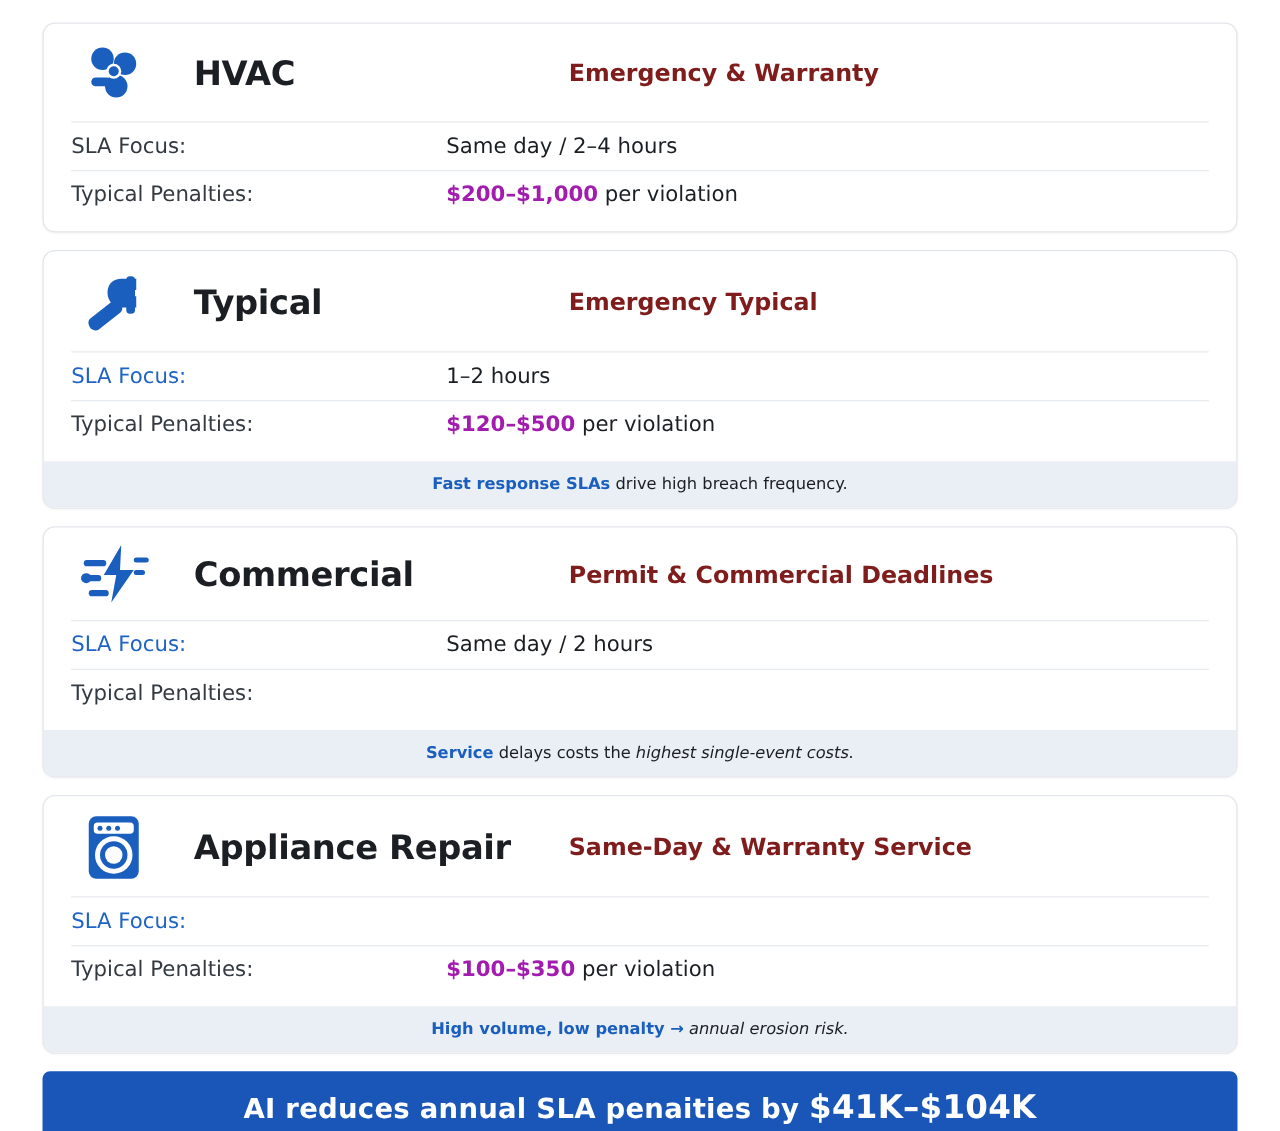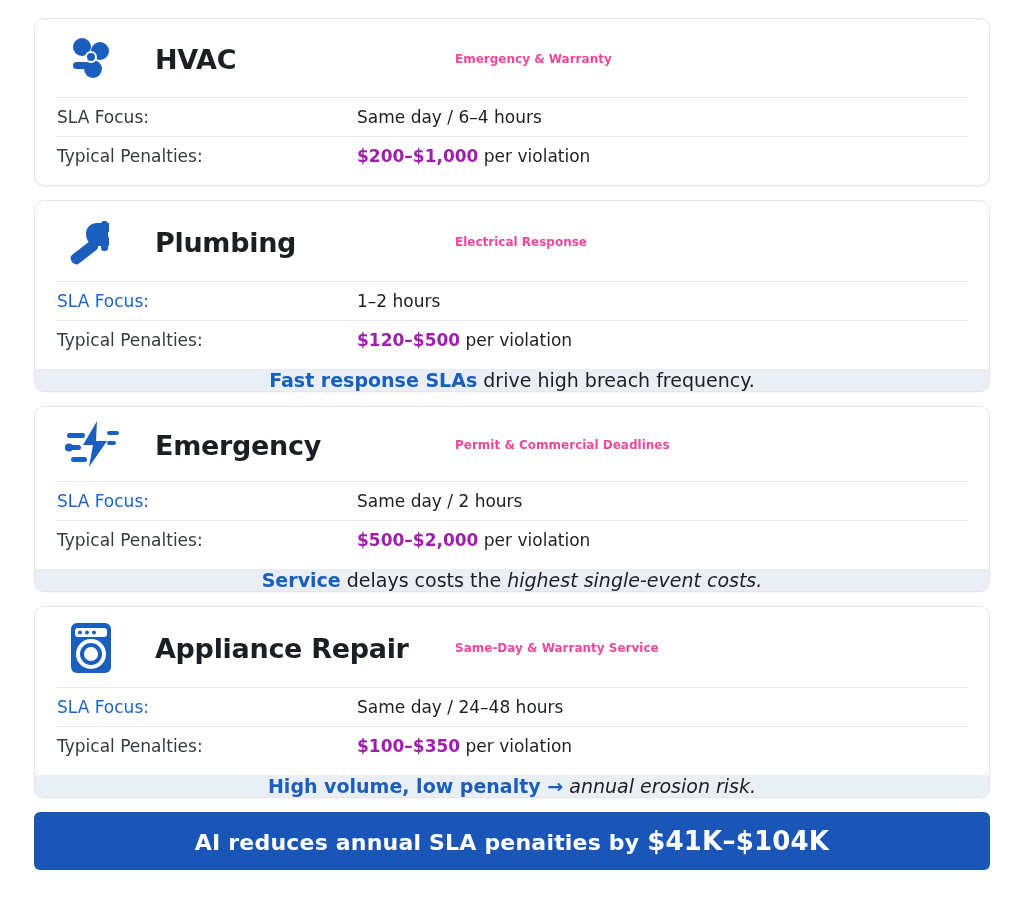--- a/index.html
+++ b/index.html
@@ -53,23 +53,23 @@
     padding-left: 6px;
   }
   .trade-name {
     font-size: 27px;
     font-weight: bold;
     color: #1b1f23;
     letter-spacing: -0.3px;
     flex: 0 0 300px;
   }
   .trade-sub {
-    font-size: 12px;
-    font-weight: bold;
-    color: #ec4899;
+    font-size: 19px;
+    font-weight: bold;
+    color: #7f1d1d;
   }
   .label-cell {
     flex: 0 0 300px;
     font-size: 17px;
     color: #333a42;
   }
   .label-blue {
     color: #1f63c4;
   }
   .value-cell {
@@ -89,22 +89,22 @@
   .data-row .label-cell,
   .data-row .value-cell {
     padding-left: 0;
   }
   .row-indent {
     padding-left: 98px;
   }
   .note-bar {
     background: #eaeef5;
     text-align: center;
-    padding: 0 10px;
-    font-size: 19px;
+    padding: 11px 10px;
+    font-size: 13px;
     color: #1b1f23;
   }
   .note-bar b {
     color: #1a5fbe;
     font-weight: bold;
   }
   .note-bar i {
   }
   .footer-banner {
     margin-top: 14px;
@@ -144,21 +144,21 @@
                 <circle cx="28" cy="26" r="4"></circle>
                 <rect x="10" y="31" width="16" height="7" rx="3.5"></rect>
               </g>
             </svg>
           </div>
           <div class="trade-name">HVAC</div>
           <div class="trade-sub">Emergency &amp; Warranty</div>
         </div>
         <div class="row data-row divider-row">
           <div class="label-cell row-indent">SLA Focus:</div>
-          <div class="value-cell">Same day / 6–4 hours</div>
+          <div class="value-cell">Same day / 2–4 hours</div>
         </div>
         <div class="row data-row divider-row">
           <div class="label-cell row-indent">Typical Penalties:</div>
           <div class="value-cell"><span class="value-strong">$200–$1,000</span><span> per violation</span></div>
         </div>
       </div>
     </div>
 
     <div class="card">
       <div class="card-body">
@@ -166,22 +166,22 @@
           <div class="icon-cell">
             <svg width="58" height="58" viewBox="0 0 58 58">
               <g fill="#1a5fbe">
                 <rect x="6" y="34" width="30" height="11" rx="4" transform="rotate(-38 21 39)"></rect>
                 <path d="M34 10 l12 0 l0 9 l-6 0 l0 5 l6 0 l0 9 l-12 0 c-6 0 -11 -5 -11 -12 s5 -11 11 -11 z"></path>
                 <rect x="38" y="8" width="7" height="30" rx="3" fill="#1a5fbe"></rect>
                 <circle cx="13" cy="46" r="5" fill="#1a5fbe"></circle>
               </g>
             </svg>
           </div>
-          <div class="trade-name">Plumbing</div>
-          <div class="trade-sub">Electrical Response</div>
+          <div class="trade-name">Typical</div>
+          <div class="trade-sub">Emergency Typical</div>
         </div>
         <div class="row data-row divider-row">
           <div class="label-cell label-blue row-indent">SLA Focus:</div>
           <div class="value-cell">1–2 hours</div>
         </div>
         <div class="row data-row divider-row">
           <div class="label-cell row-indent">Typical Penalties:</div>
           <div class="value-cell"><span class="value-strong">$120–$500</span><span> per violation</span></div>
         </div>
       </div>
@@ -199,30 +199,29 @@
                 <path d="M34 2 L20 26 L30 26 L26 48 L44 22 L33 22 Z"></path>
                 <rect x="4" y="14" width="18" height="5" rx="2.5"></rect>
                 <rect x="2" y="26" width="16" height="5" rx="2.5"></rect>
                 <rect x="8" y="38" width="16" height="5" rx="2.5"></rect>
                 <circle cx="6" cy="28.5" r="4"></circle>
                 <rect x="44" y="12" width="12" height="4" rx="2"></rect>
                 <rect x="44" y="22" width="9" height="4" rx="2"></rect>
               </g>
             </svg>
           </div>
-          <div class="trade-name">Emergency</div>
+          <div class="trade-name">Commercial</div>
           <div class="trade-sub">Permit &amp; Commercial Deadlines</div>
         </div>
         <div class="row data-row divider-row">
           <div class="label-cell label-blue row-indent">SLA Focus:</div>
           <div class="value-cell">Same day / 2 hours</div>
         </div>
         <div class="row data-row divider-row">
           <div class="label-cell row-indent">Typical Penalties:</div>
-          <div class="value-cell"><span class="value-strong">$500–$2,000</span><span> per violation</span></div>
         </div>
       </div>
       <div class="note-bar">
         <b>Service</b><span> delays costs the </span><i>highest single-event costs.</i>
       </div>
     </div>
 
     <div class="card">
       <div class="card-body">
         <div class="row row-head">
@@ -238,21 +237,20 @@
                 <circle cx="28" cy="35" r="11" fill="#1a5fbe"></circle>
                 <circle cx="28" cy="35" r="7" fill="#ffffff"></circle>
               </g>
             </svg>
           </div>
           <div class="trade-name">Appliance Repair</div>
           <div class="trade-sub">Same-Day &amp; Warranty Service</div>
         </div>
         <div class="row data-row divider-row">
           <div class="label-cell label-blue row-indent">SLA Focus:</div>
-          <div class="value-cell">Same day / 24–48 hours</div>
         </div>
         <div class="row data-row divider-row">
           <div class="label-cell row-indent">Typical Penalties:</div>
           <div class="value-cell"><span class="value-strong">$100–$350</span><span> per violation</span></div>
         </div>
       </div>
       <div class="note-bar">
         <b>High volume, low penalty →</b><span> </span><i>annual erosion risk.</i>
       </div>
     </div>

